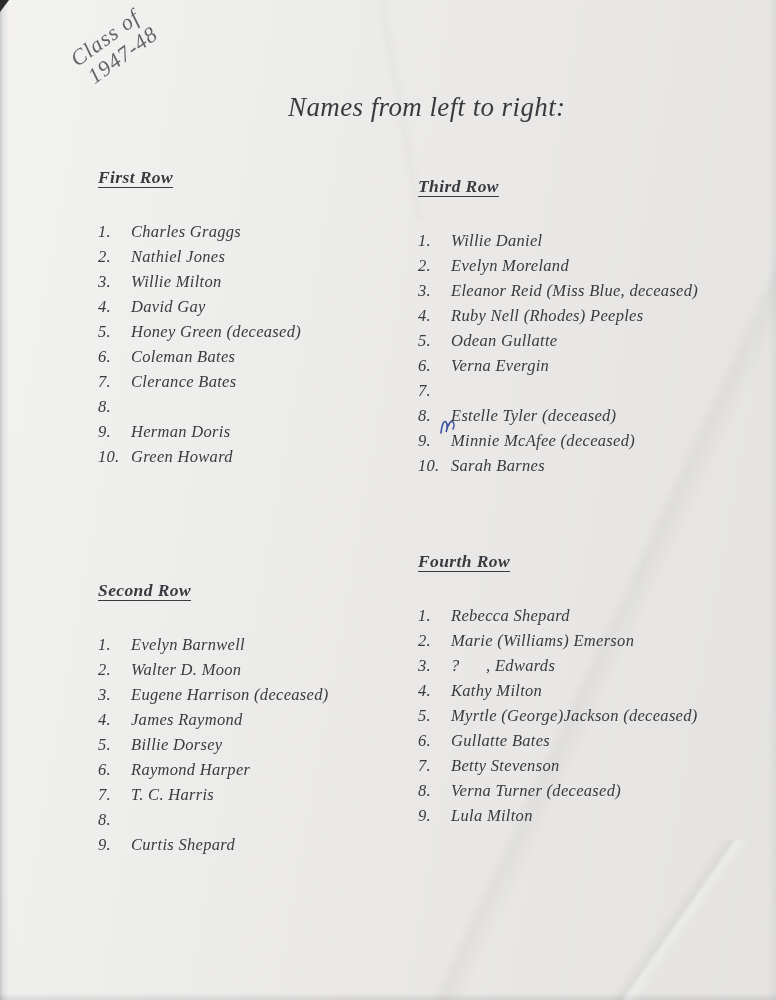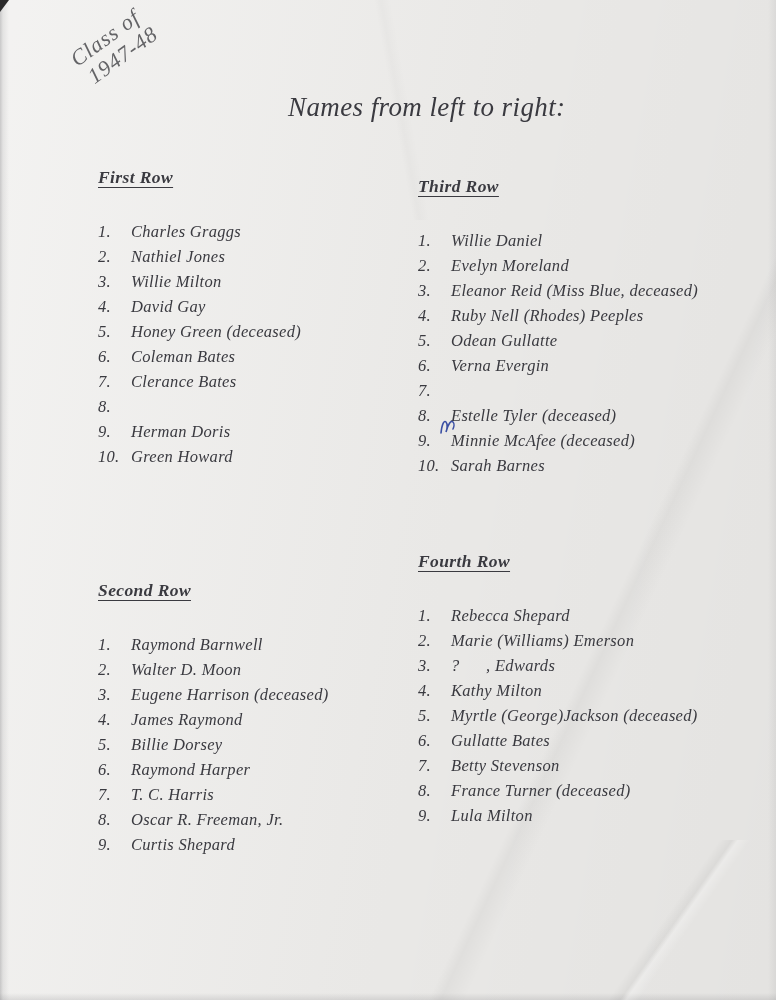--- a/index.html
+++ b/index.html
@@ -198,21 +198,21 @@
         </li>
       </ol>
   </section>
 
   <section class="col" style="left:98px; top:580px; width:300px;">
     <h2 class="row-heading">Second Row</h2>
     <ol class="name-list">
 
         <li class="name-item">
           <span class="num">1.</span>
-          <span class="nm">Raymond Barnwell</span>
+          <span class="nm">Evelyn Barnwell</span>
         </li>
 
         <li class="name-item">
           <span class="num">2.</span>
           <span class="nm">Walter D. Moon</span>
         </li>
 
         <li class="name-item">
           <span class="num">3.</span>
           <span class="nm">Eugene Harrison (deceased)</span>
@@ -233,21 +233,20 @@
           <span class="nm">Raymond Harper</span>
         </li>
 
         <li class="name-item">
           <span class="num">7.</span>
           <span class="nm">T. C. Harris</span>
         </li>
 
         <li class="name-item">
           <span class="num">8.</span>
-          <span class="nm">Oscar R. Freeman, Jr.</span>
         </li>
 
         <li class="name-item">
           <span class="num">9.</span>
           <span class="nm">Curtis Shepard</span>
         </li>
       </ol>
   </section>
 
   <section class="col" style="left:418px; top:551px; width:340px;">
@@ -284,21 +283,21 @@
           <span class="nm">Gullatte Bates</span>
         </li>
 
         <li class="name-item">
           <span class="num">7.</span>
           <span class="nm">Betty Stevenson</span>
         </li>
 
         <li class="name-item">
           <span class="num">8.</span>
-          <span class="nm">France Turner (deceased)</span>
+          <span class="nm">Verna Turner (deceased)</span>
         </li>
 
         <li class="name-item">
           <span class="num">9.</span>
           <span class="nm">Lula Milton</span>
         </li>
       </ol>
   </section>
 
   <span class="blue-ink-mark">

